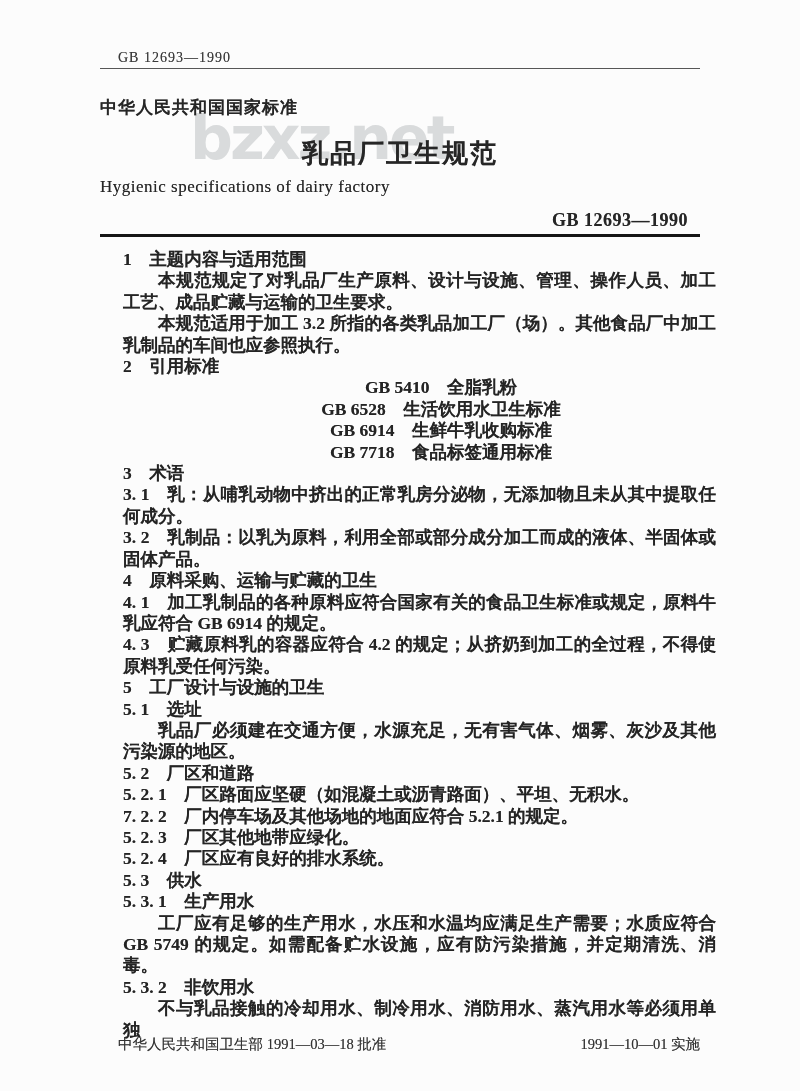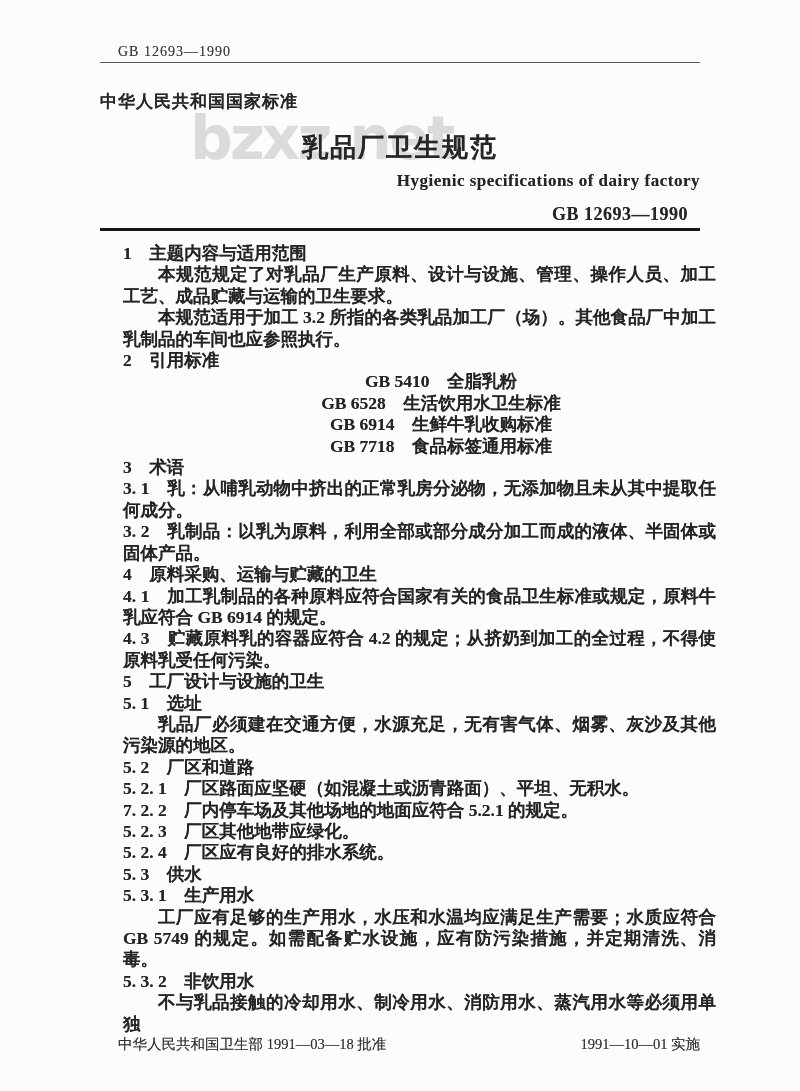--- a/index.html
+++ b/index.html
@@ -27,21 +27,21 @@
     line-height: 1;
     letter-spacing: -3px;
     color: #d9dbdc;
     text-shadow: none;
     z-index: 0;
     user-select: none;
   }
   .content {
     position: absolute;
     left: 100px;
-    top: 1px;
+    top: 7px;
     width: 600px;
     z-index: 1;
   }
   .doc-code-top {
     margin: 44px 0 0 18px;
     font-size: 14px;
     font-weight: 500;
     line-height: 14px;
     letter-spacing: 1px;
     color: #3a3a3a;
@@ -61,24 +61,24 @@
   .subtitle-cn {
     margin: 19px 0 0;
     text-align: center;
     font-size: 26px;
     line-height: 29px;
     font-weight: 700;
     letter-spacing: 2px;
   }
   .title-en {
     margin: 9px 0 0;
-    text-align: right;
+    text-align: left;
     font-size: 17px;
     line-height: 20px;
-    font-weight: 700;
+    font-weight: 400;
     letter-spacing: 0.5px;
   }
   .doc-code-right {
     margin: 14px 12px 0 0;
     text-align: right;
     font-size: 18px;
     line-height: 18px;
     font-weight: 700;
     letter-spacing: 0.5px;
   }

